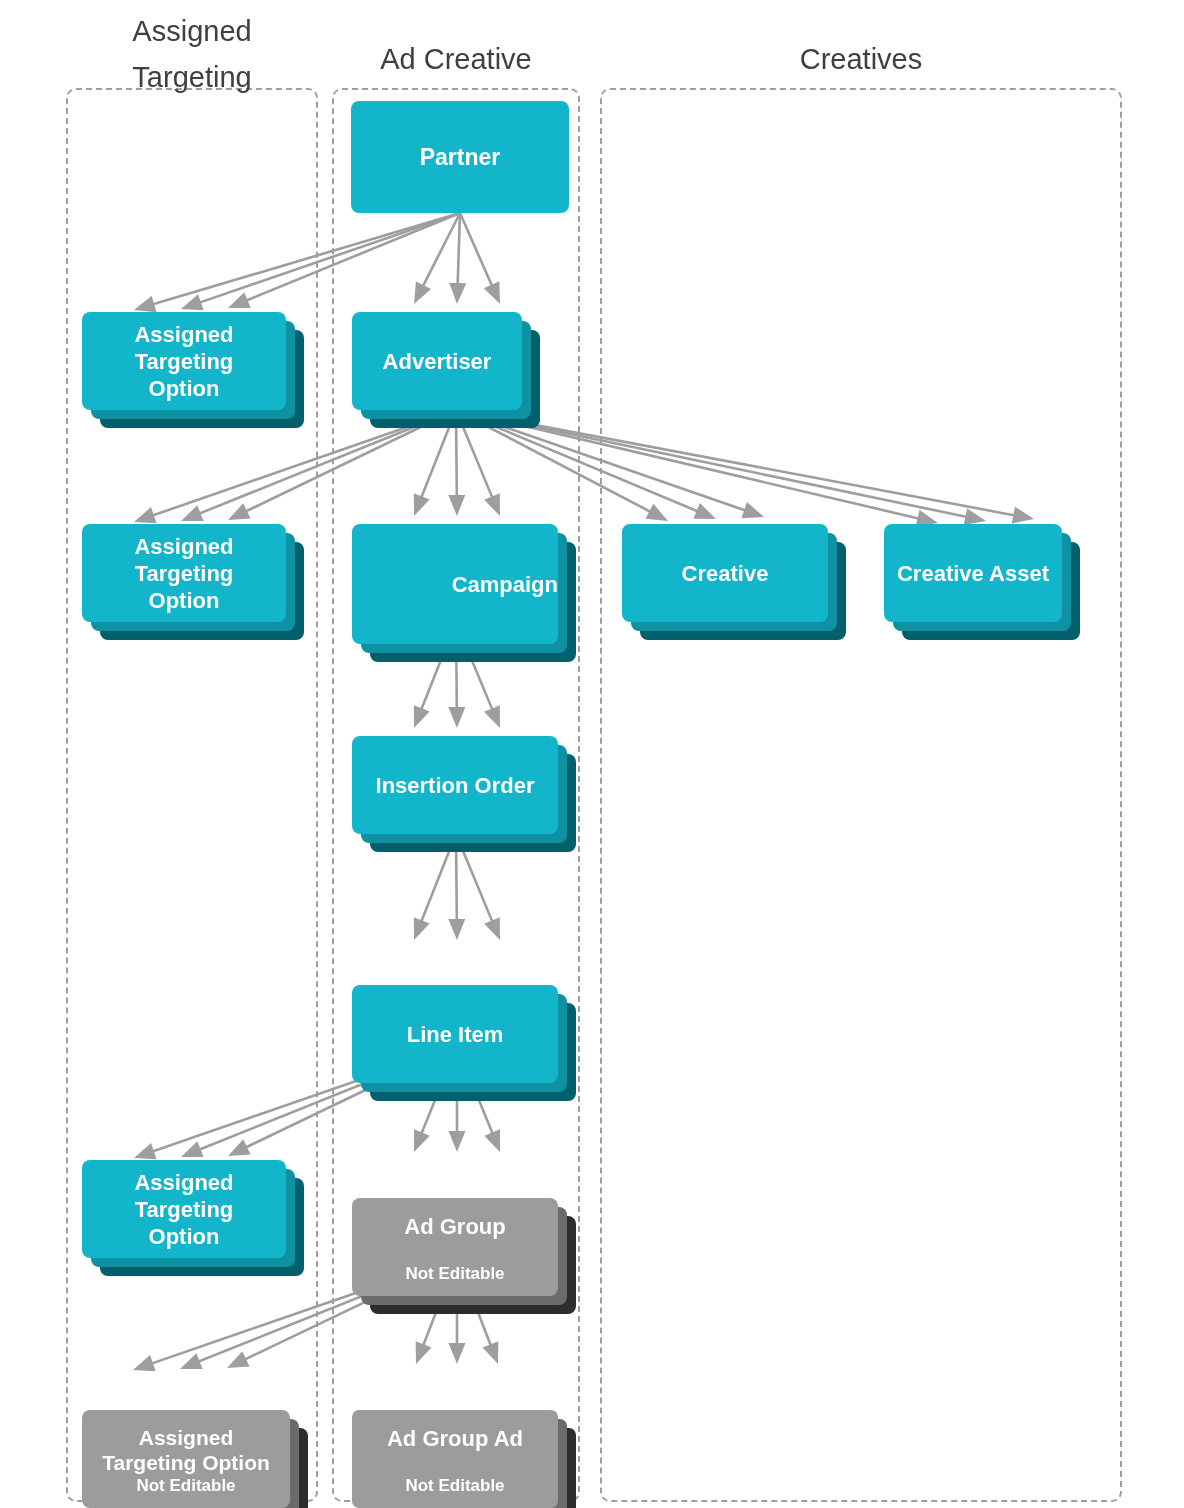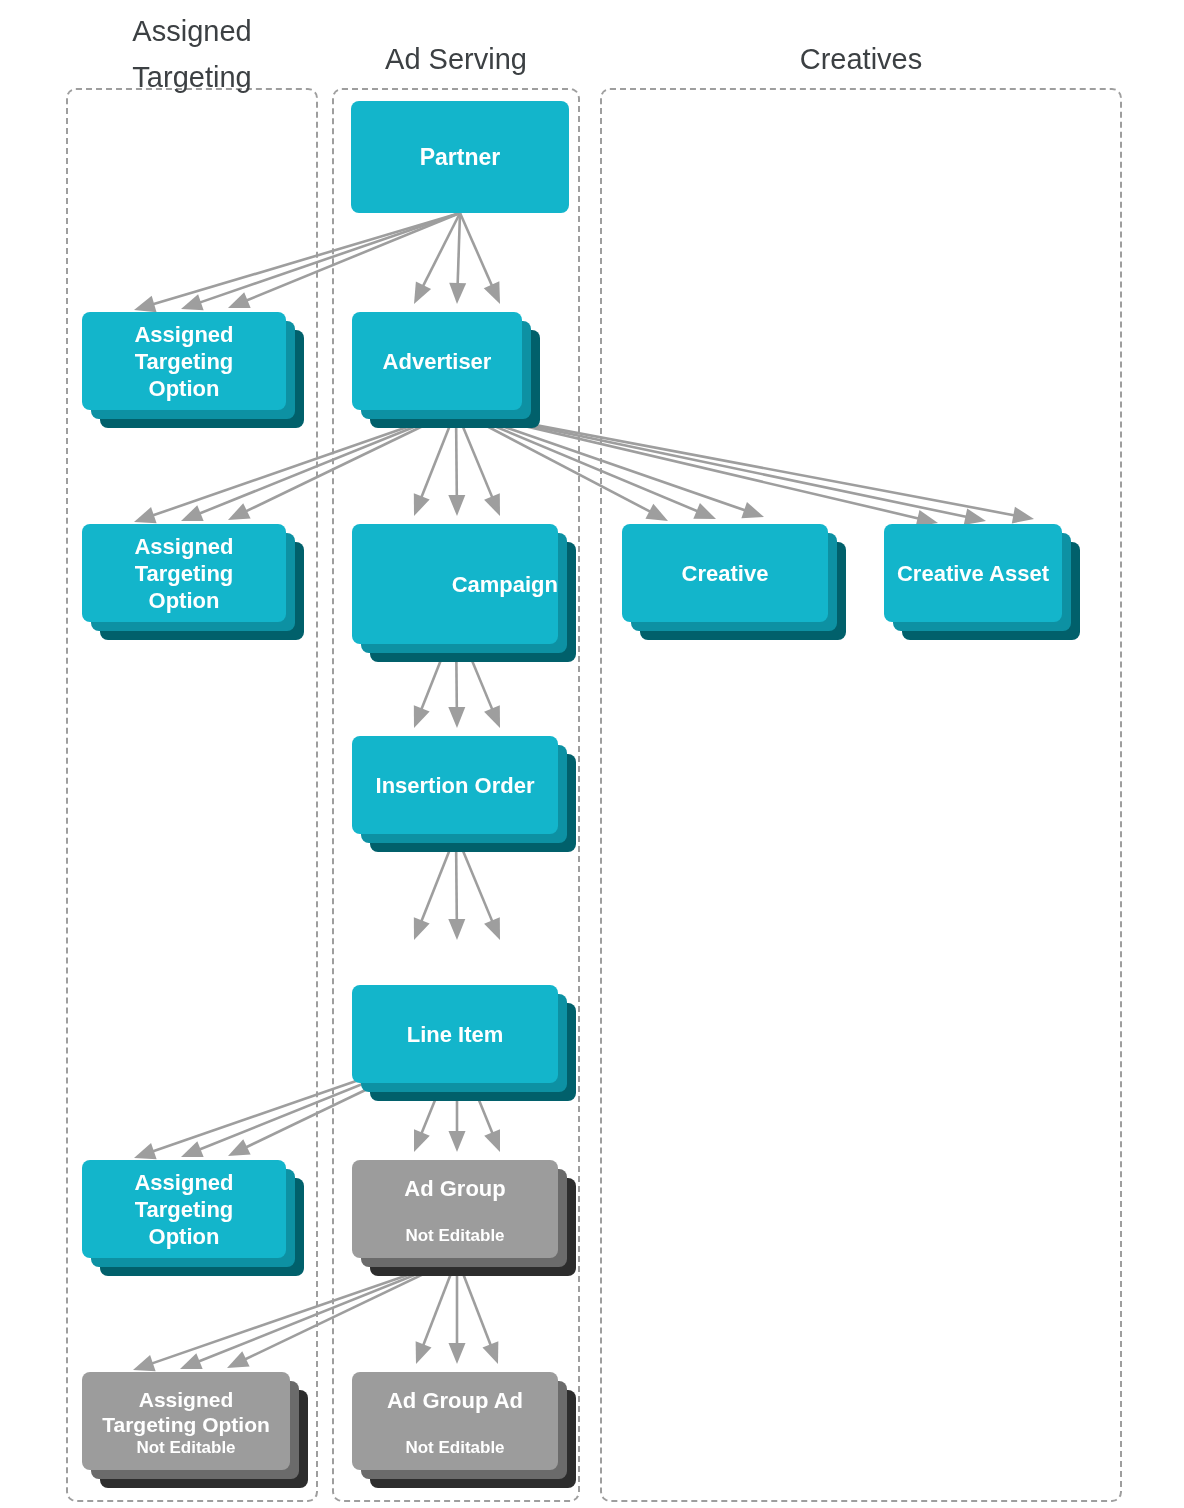--- a/index.html
+++ b/index.html
@@ -36,53 +36,53 @@
     border-radius:8px;
     color:var(--node-text,#ffffff);
     display:flex;flex-direction:column;
     align-items:center;justify-content:center;
     text-align:center;font-weight:bold;
     box-sizing:border-box;
   }
   .node.cyan{background:var(--cyan,#13b5cb);}
   .node.cyan.stacked{box-shadow:9px 9px 0 var(--cyan-shadow1,#0d91a3),18px 18px 0 var(--cyan-shadow2,#01606b);}
   .node.gray{background:var(--gray,#9c9c9c);}
-  .node.gray.stacked{box-shadow:9px 9px 0 var(--gray-shadow1,#6b6b6b),18px 18px 0 var(--gray-shadow2,#2d2d2d);}
+  .node.gray.stacked{box-shadow:9px 9px 0 var(--gray-shadow1,#6b6b6b),18px 18px 0 var(--gray-shadow2,#2d2d2d);margin-top:38px;}
   .node-title{font-size:22px;line-height:27px;white-space:pre-line;}
   .node.with-sub{justify-content:space-between;padding:15px 8px 12px;}
   .node-subtitle{font-size:17px;line-height:20px;text-align:center;}
   #node-partner .node-title{font-size:23px;}
   #node-ato4 .node-title{font-size:21px;line-height:25px;}
 
   #node-partner{left:351px;top:101px;width:218px;height:112px;}
   #node-ato1{left:82px;top:312px;width:204px;height:98px;}
   #node-advertiser{left:352px;top:312px;width:170px;height:98px;}
   #node-ato2{left:82px;top:524px;width:204px;height:98px;}
   #node-campaign{left:352px;top:524px;width:206px;height:120px;align-items:flex-end;}
   #node-creative{left:622px;top:524px;width:206px;height:98px;}
   #node-creative-asset{left:884px;top:524px;width:178px;height:98px;}
   #node-insertion-order{left:352px;top:736px;width:206px;height:98px;}
   #node-line-item{left:352px;top:948px;width:206px;height:98px;margin-top:37px;}
   #node-ato3{left:82px;top:1160px;width:204px;height:98px;}
   #node-ad-group{left:352px;top:1160px;width:206px;height:98px;}
   #node-ato4{left:82px;top:1372px;width:208px;height:98px;}
-  #node-ad-group-ad{left:352px;top:1372px;width:206px;height:98px;}
+  #node-ad-group-ad{left:352px;top:1372px;width:206px;height:98px;border-radius:7px;}
 </style>
 </head>
 <body>
 
 <div class="canvas">
 
   <div class="column" id="col-assigned-targeting"></div>
   <div class="column" id="col-ad-serving"></div>
   <div class="column" id="col-creatives"></div>
 
   <div class="col-header" id="header-assigned-targeting">Assigned
 Targeting</div>
-  <div class="col-header" id="header-ad-serving">Ad Serving</div>
+  <div class="col-header" id="header-ad-serving">Ad Creative</div>
   <div class="col-header" id="header-creatives">Creatives</div>
 
   <svg id="arrows" width="1184" height="1508" viewBox="0 0 1184 1508">
       <line x1="460" y1="213" x2="151.25248187072643" y2="304.8665928176059" stroke="#9e9e9e" stroke-width="2.6"></line>
       <polygon points="134,310 151.70378656860586,295.86401962603054 156.55200446308916,312.1580302817166" fill="#9e9e9e"></polygon>
       <line x1="460" y1="213" x2="198.0205997751635" y2="303.1434495397287" stroke="#9e9e9e" stroke-width="2.6"></line>
       <polygon points="181,309 198.0917731314515,294.12985234696737 203.6229596772633,310.2048632457329" fill="#9e9e9e"></polygon>
       <line x1="460" y1="213" x2="244.65755684567299" y2="301.1790176709529" stroke="#9e9e9e" stroke-width="2.6"></line>
       <polygon points="228,308 244.21279688679067,292.1761187723217 250.65483575311293,307.908255793235" fill="#9e9e9e"></polygon>
       <line x1="460" y1="213" x2="422.1203792877463" y2="287.9357714090237" stroke="#9e9e9e" stroke-width="2.6"></line>

